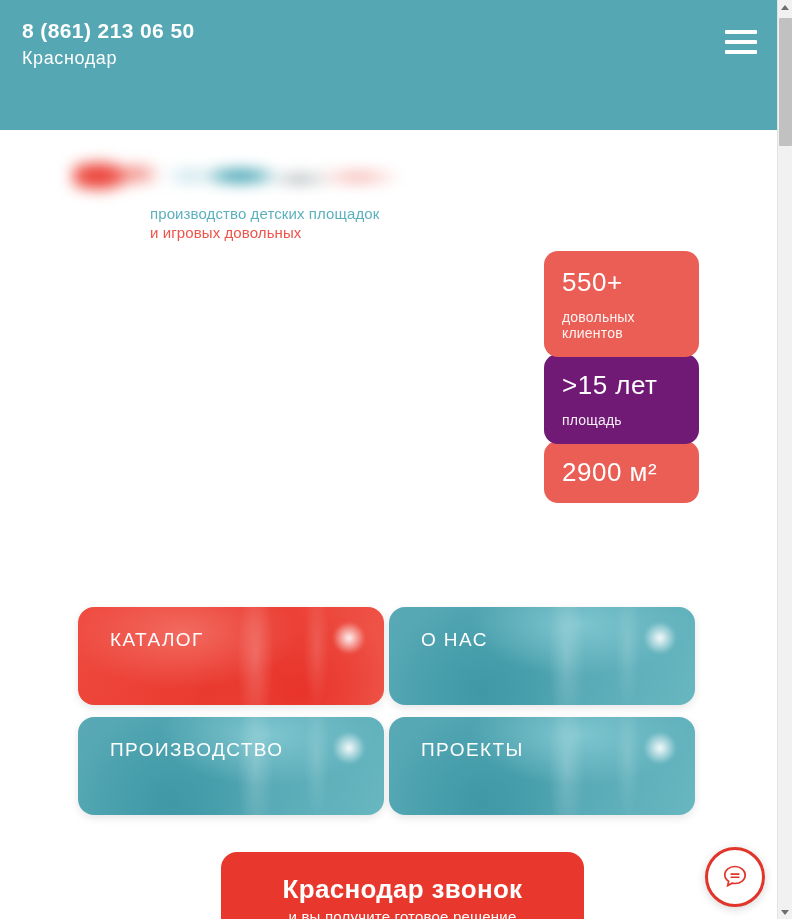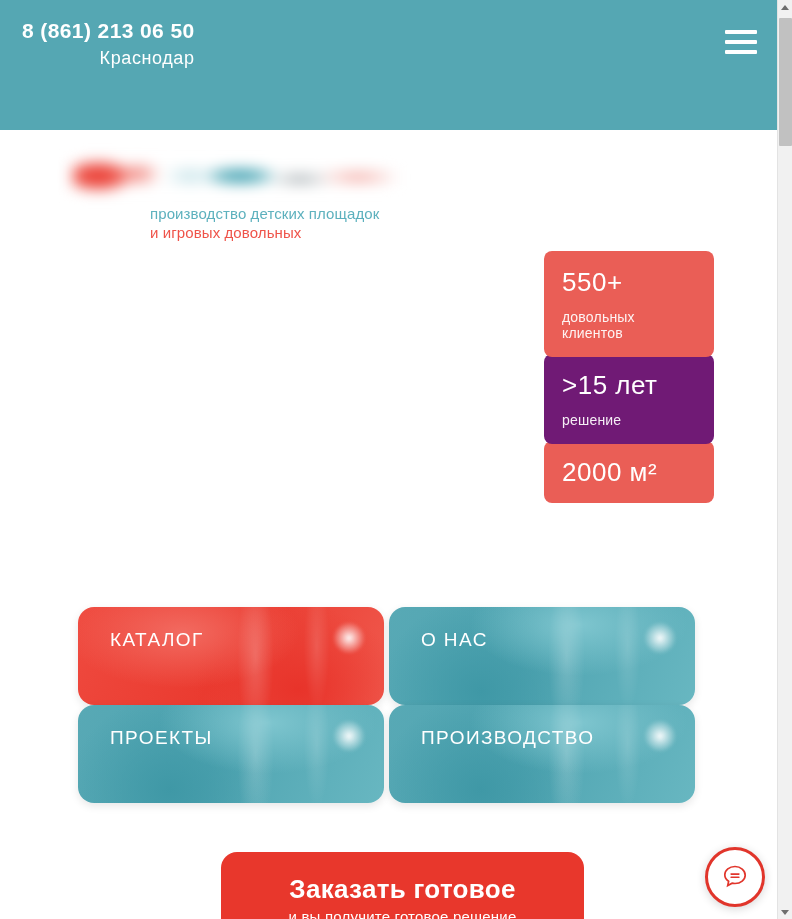--- a/index.html
+++ b/index.html
@@ -51,21 +51,20 @@
     line-height: 26px;
     white-space: nowrap;
   }
   .city {
     font-size: 18px;
     font-weight: 300;
     letter-spacing: 0.6px;
     line-height: 26px;
     margin-top: 1px;
     white-space: nowrap;
-    text-align: right;
   }
 
   #burger {
     position: absolute;
     right: 20px;
     top: 30px;
     width: 32px;
     height: 26px;
     cursor: pointer;
   }
@@ -112,22 +111,22 @@
   .tagline-bottom { color: #ef5349; display: block; white-space: nowrap; }
 
   
   #stats {
     position: absolute;
     left: 544px;
     top: 251px;
     width: 155px;
   }
   .stat-card {
-    width: 170px;
-    border-radius: 8px;
+    width: 155px;
+    border-radius: 14px;
     padding: 16px 18px 16px 18px;
     color: #ffffff;
     margin-bottom: -3px;
     position: relative;
   }
   .stat-card.red  { background: #ea5e56; }
   .stat-card.teal { background: #701a75; }
   .stat-card:nth-child(1) { z-index: 3; }
   .stat-card:nth-child(2) { z-index: 2; }
   .stat-card:nth-child(3) { z-index: 1; }
@@ -151,20 +150,21 @@
   
   #tiles {
     position: absolute;
     left: 78px;
     top: 607px;
     width: 625px;
   }
   .tile-row {
     display: flex;
     gap: 5px;
+    margin-bottom: 12px;
   }
   .tile {
     position: relative;
     width: 306px;
     height: 98px;
     border-radius: 16px;
     overflow: hidden;
     cursor: pointer;
     box-shadow: 0 3px 9px rgba(0,0,0,0.10);
   }
@@ -320,56 +320,56 @@
       </div>
     </div>
 
     <div id="stats">
       <div class="stat-card red">
         <div class="stat-value">550+</div>
         <div class="stat-label">довольных клиентов</div>
       </div>
       <div class="stat-card teal">
         <div class="stat-value">&gt;15 лет</div>
-        <div class="stat-label">решение</div>
+        <div class="stat-label">площадь</div>
       </div>
       <div class="stat-card red">
-        <div class="stat-value">2000 м²</div>
+        <div class="stat-value">2900 м²</div>
       </div>
     </div>
 
     <div id="tiles">
       <div class="tile-row">
         <div class="tile red">
           <span class="tile-swirl"></span>
           <span class="tile-label">КАТАЛОГ</span>
           <span class="tile-plus"></span>
         </div>
         <div class="tile teal">
           <span class="tile-swirl"></span>
           <span class="tile-label">О НАС</span>
           <span class="tile-plus"></span>
         </div>
       </div>
       <div class="tile-row">
         <div class="tile teal">
           <span class="tile-swirl"></span>
-          <span class="tile-label">ПРОЕКТЫ</span>
+          <span class="tile-label">ПРОИЗВОДСТВО</span>
           <span class="tile-plus"></span>
         </div>
         <div class="tile teal">
           <span class="tile-swirl"></span>
-          <span class="tile-label">ПРОИЗВОДСТВО</span>
+          <span class="tile-label">ПРОЕКТЫ</span>
           <span class="tile-plus"></span>
         </div>
       </div>
     </div>
 
     <div id="cta">
-      <div id="cta-title">Заказать готовое</div>
+      <div id="cta-title">Краснодар звонок</div>
       <div id="cta-subtitle">и вы получите готовое решение</div>
     </div>
 
     <div id="chat-widget">
       <svg width="28" height="28" viewBox="0 0 28 28">
         <path d="M14 3.5c-5.6 0-10.2 3.7-10.2 8.3 0 2.6 1.5 5 3.8 6.5l-0.9 4.3 4.4-2.4c0.9 0.2 1.9 0.3 2.9 0.3 5.6 0 10.2-3.7 10.2-8.3S19.6 3.5 14 3.5z" fill="none" stroke="#e1352b" stroke-width="1.7"></path>
         <rect x="9.3" y="10.2" width="9.4" height="1.7" rx="0.8" fill="#e1352b"></rect>
         <rect x="9.3" y="13.4" width="9.4" height="1.7" rx="0.8" fill="#e1352b"></rect>
       </svg>
     </div>

